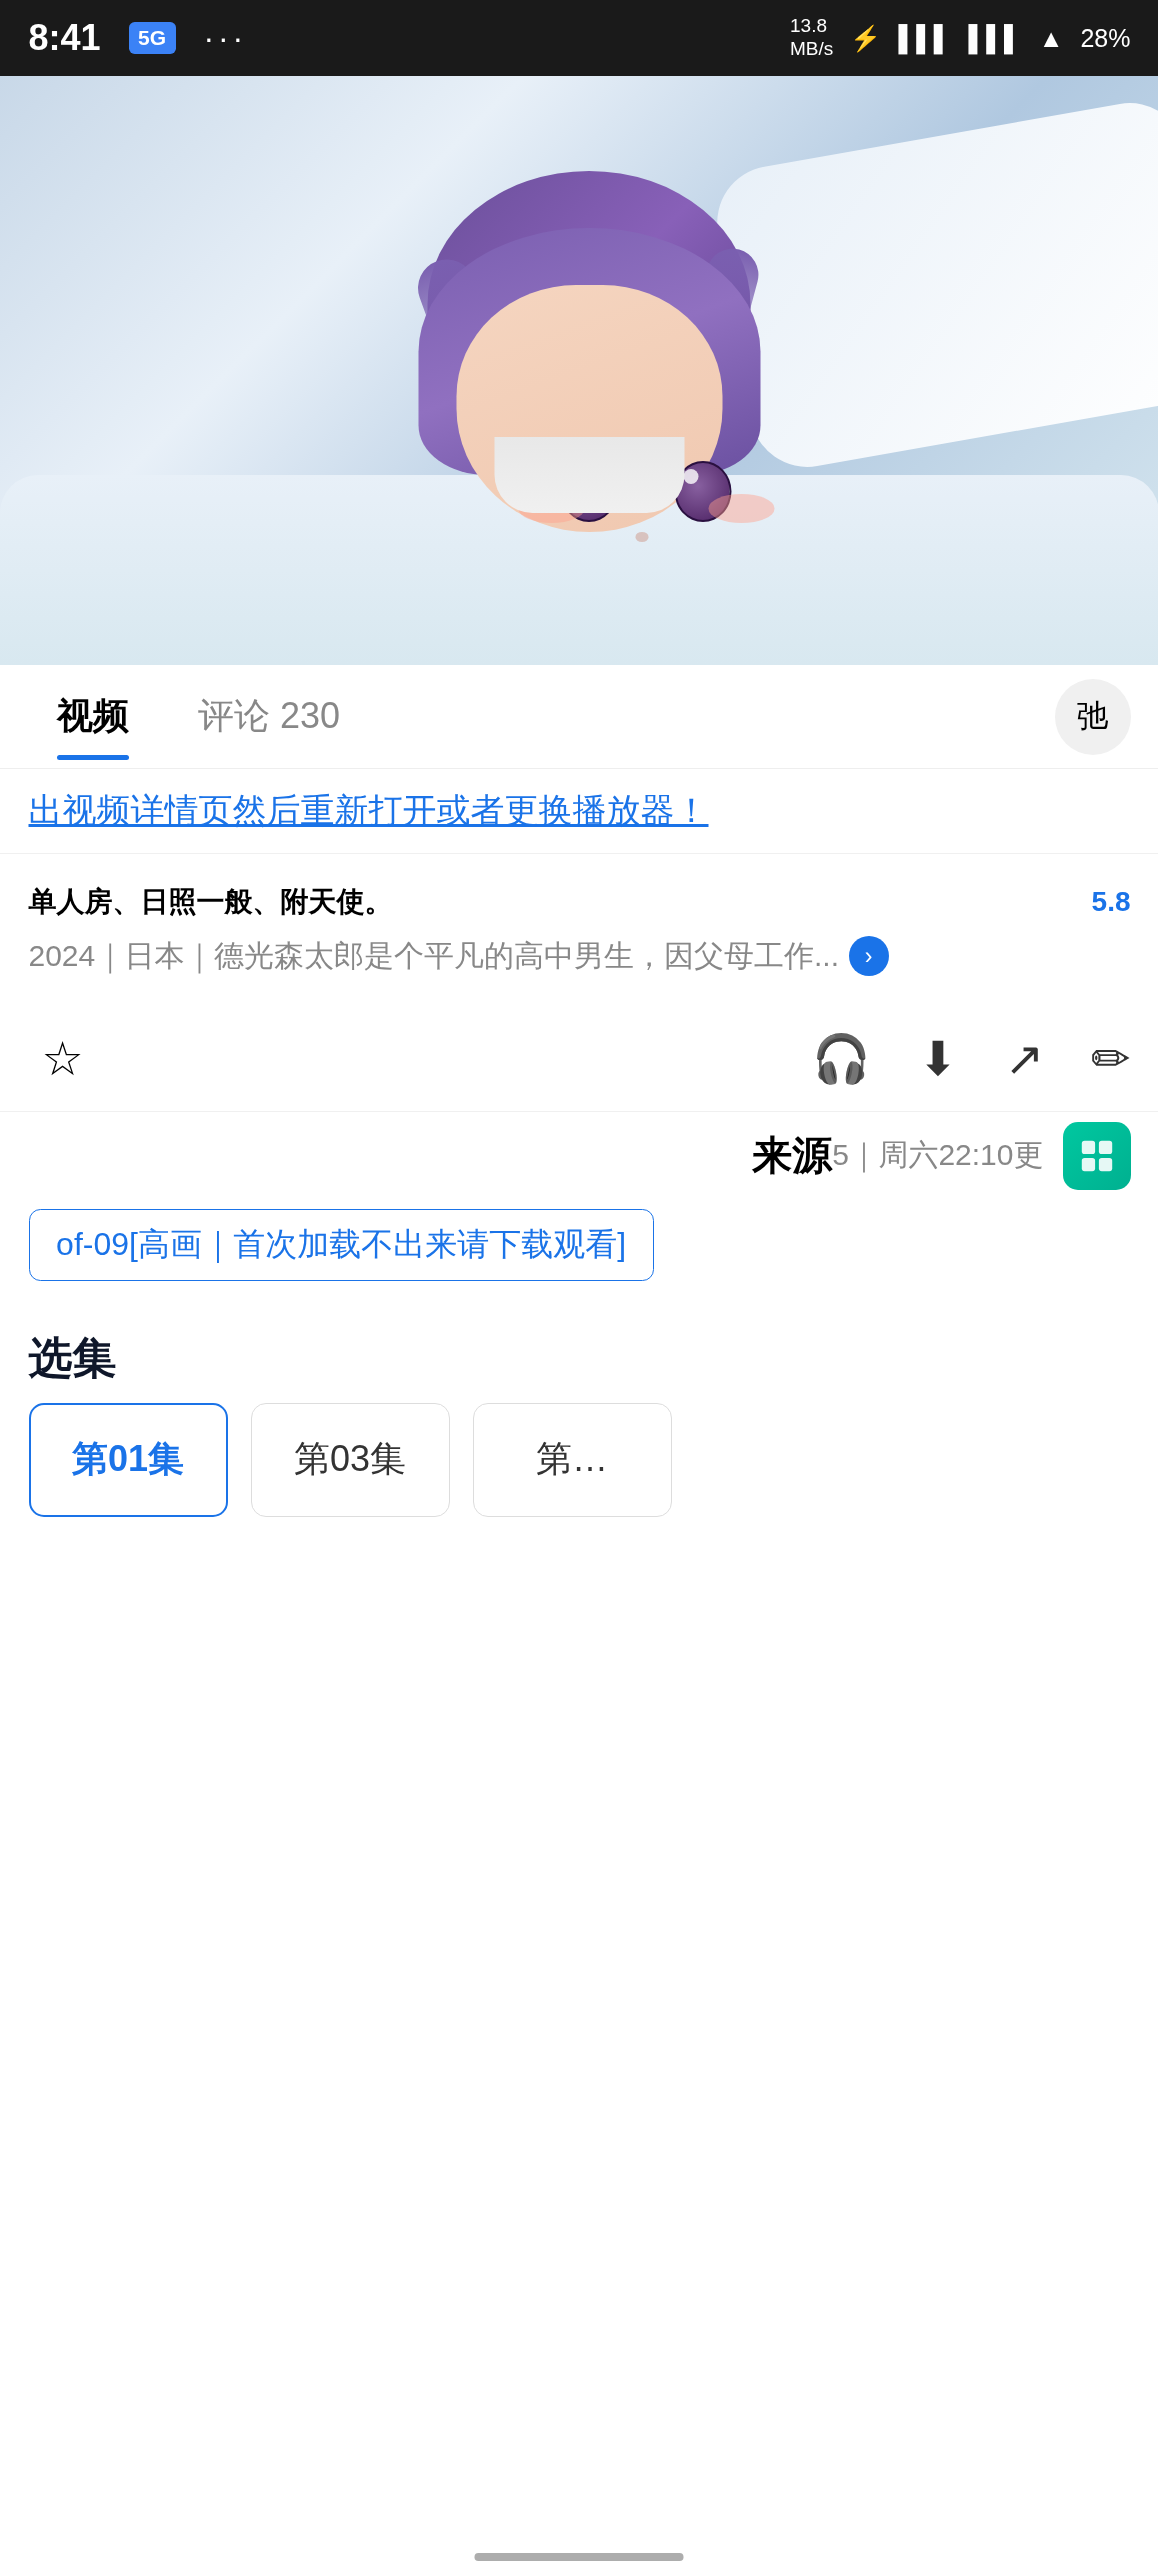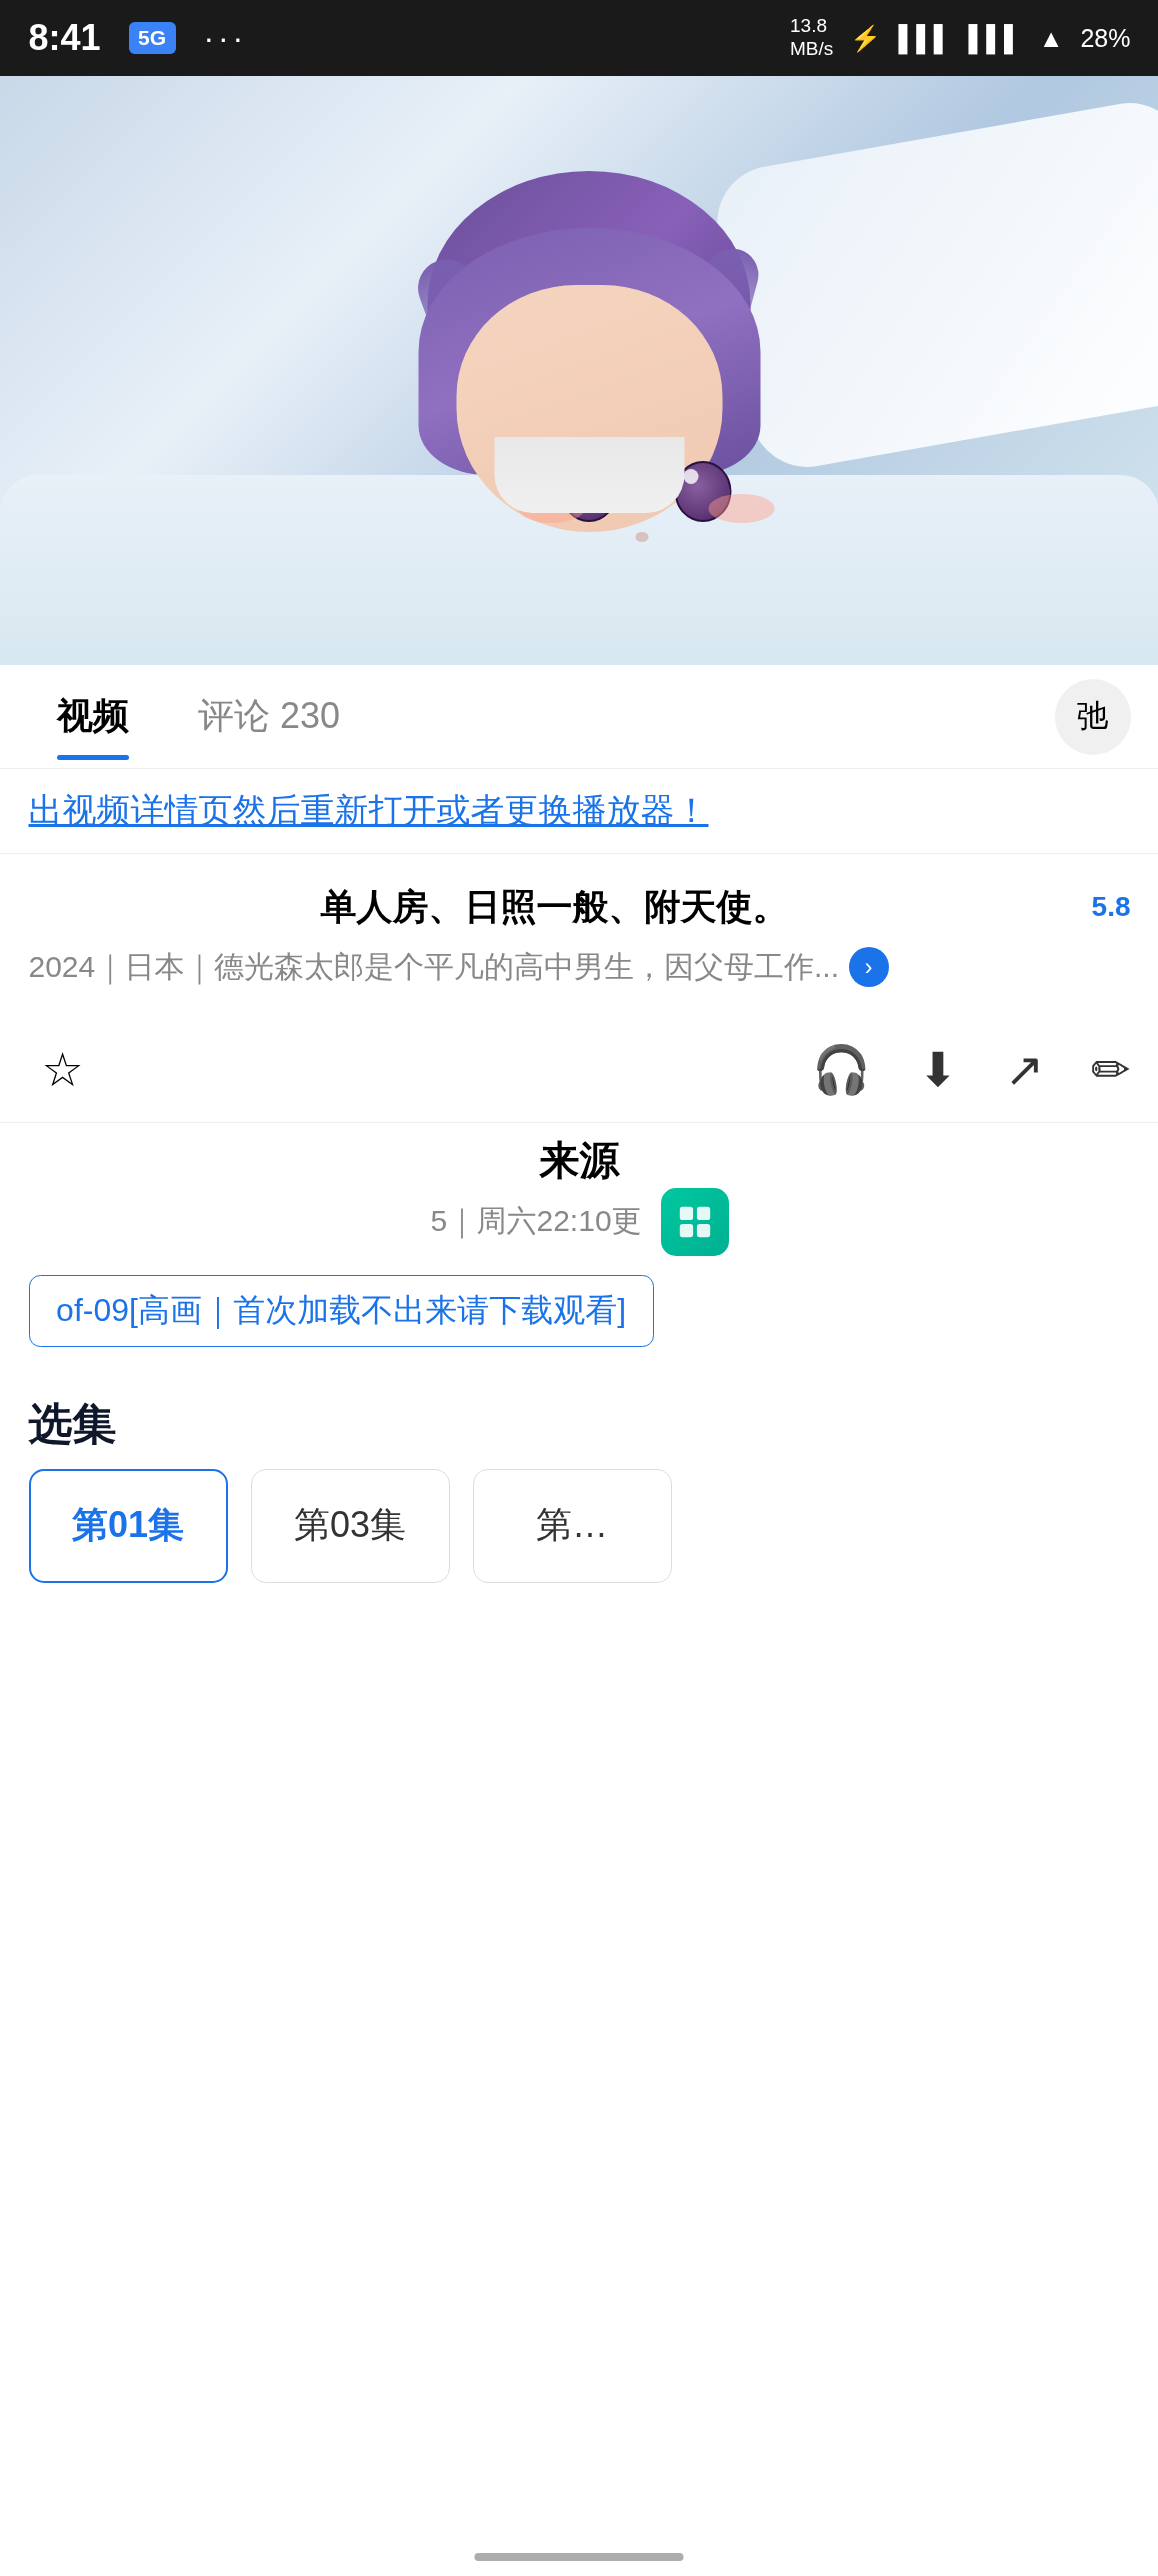--- a/index.html
+++ b/index.html
@@ -298,25 +298,24 @@
       padding: 28.5px 28.5px 9.5px;
       background: #fff;
     }
     .video-title-row {
       display: flex;
       align-items: center;
       justify-content: space-between;
       margin-bottom: 15px;
     }
     .video-title {
-      font-size: 36px;
+      font-size: 28px;
       font-weight: 700;
       color: #000;
       flex: 1;
-      text-align: center;
     }
     .video-score {
       font-size: 28px;
       font-weight: 700;
       color: #1a73e8;
       margin-left: 11px;
     }
     .video-meta {
       display: flex;
       align-items: center;
@@ -370,21 +369,20 @@
     .source-section {
       padding: 9.5px 28.5px 19px;
       background: #fff;
       border-top: 1.9px solid #f0f0f0;
     }
     .source-row {
       display: flex;
       align-items: center;
       justify-content: flex-end;
       margin-bottom: 19px;
-      flex-direction: column;
     }
     .source-label {
       font-size: 40px;
       font-weight: 700;
       color: #000;
     }
     .source-info {
       display: flex;
       align-items: center;
       gap: 19px;

